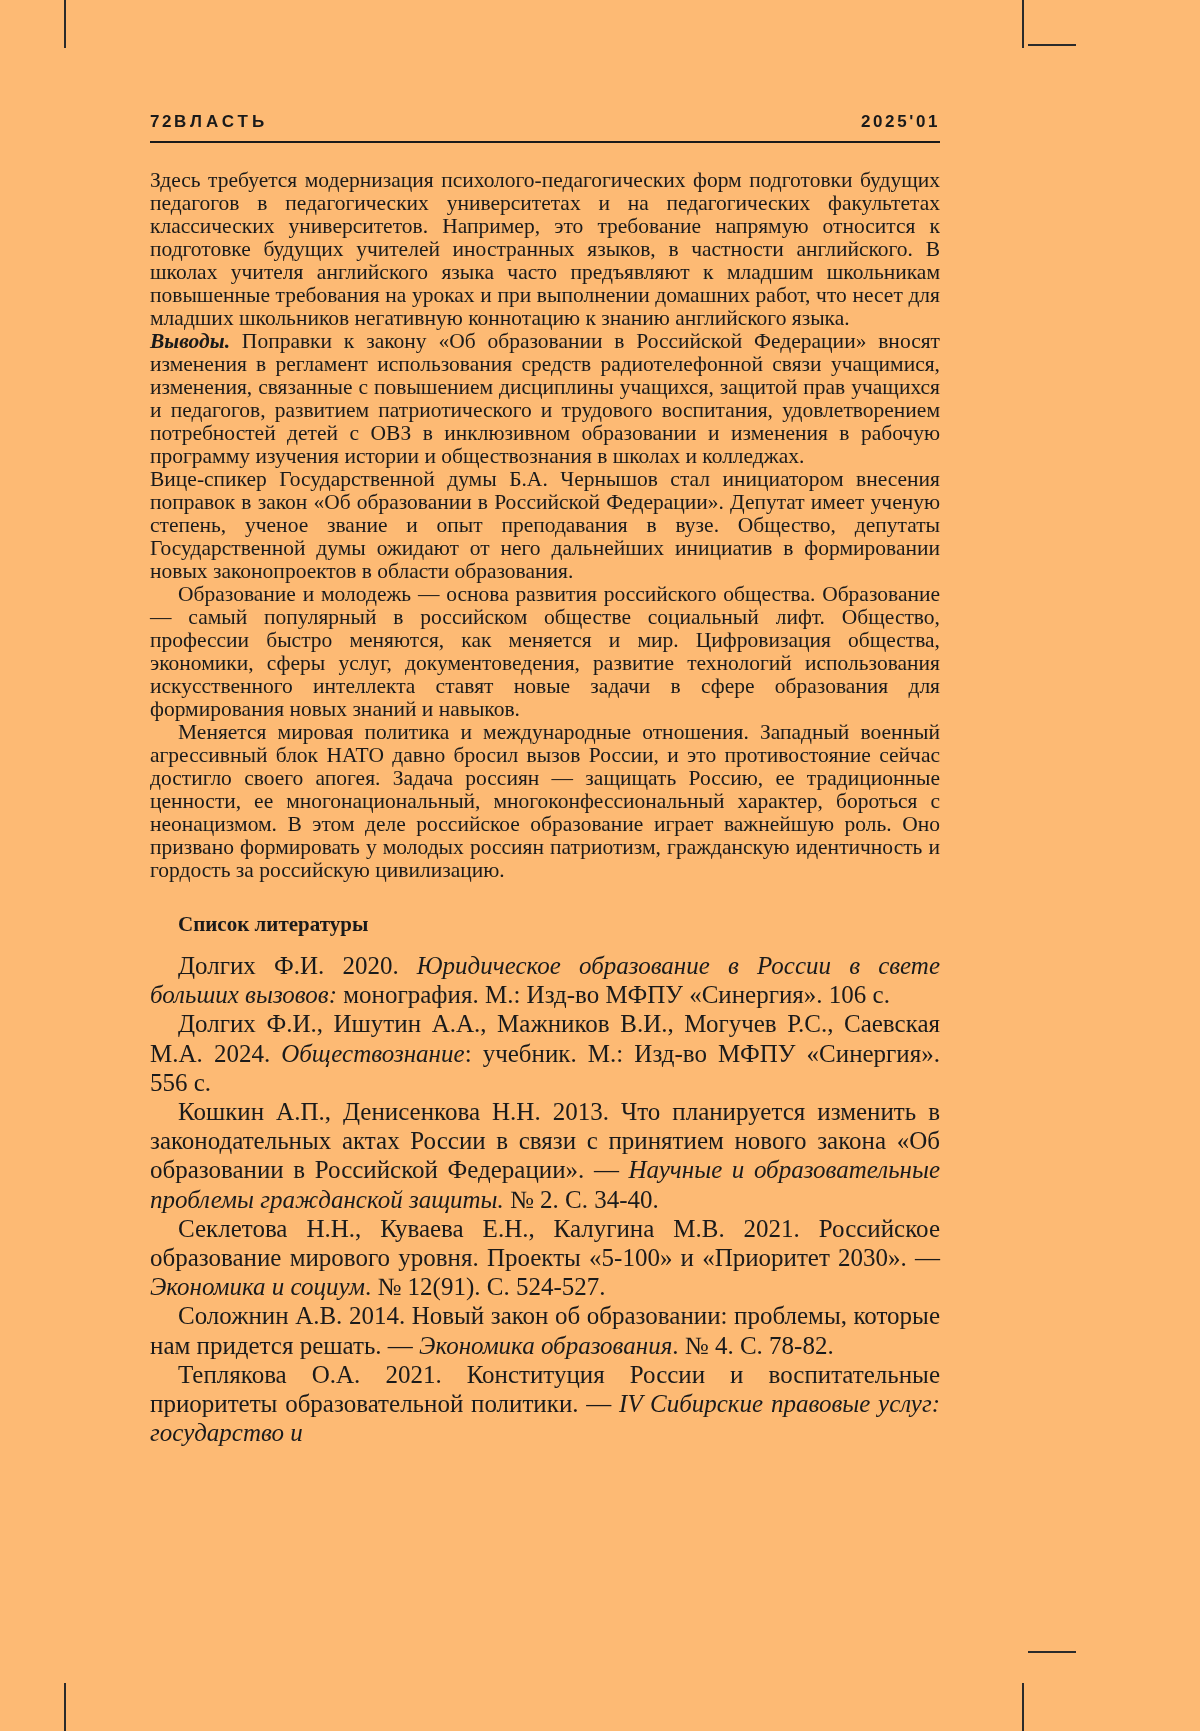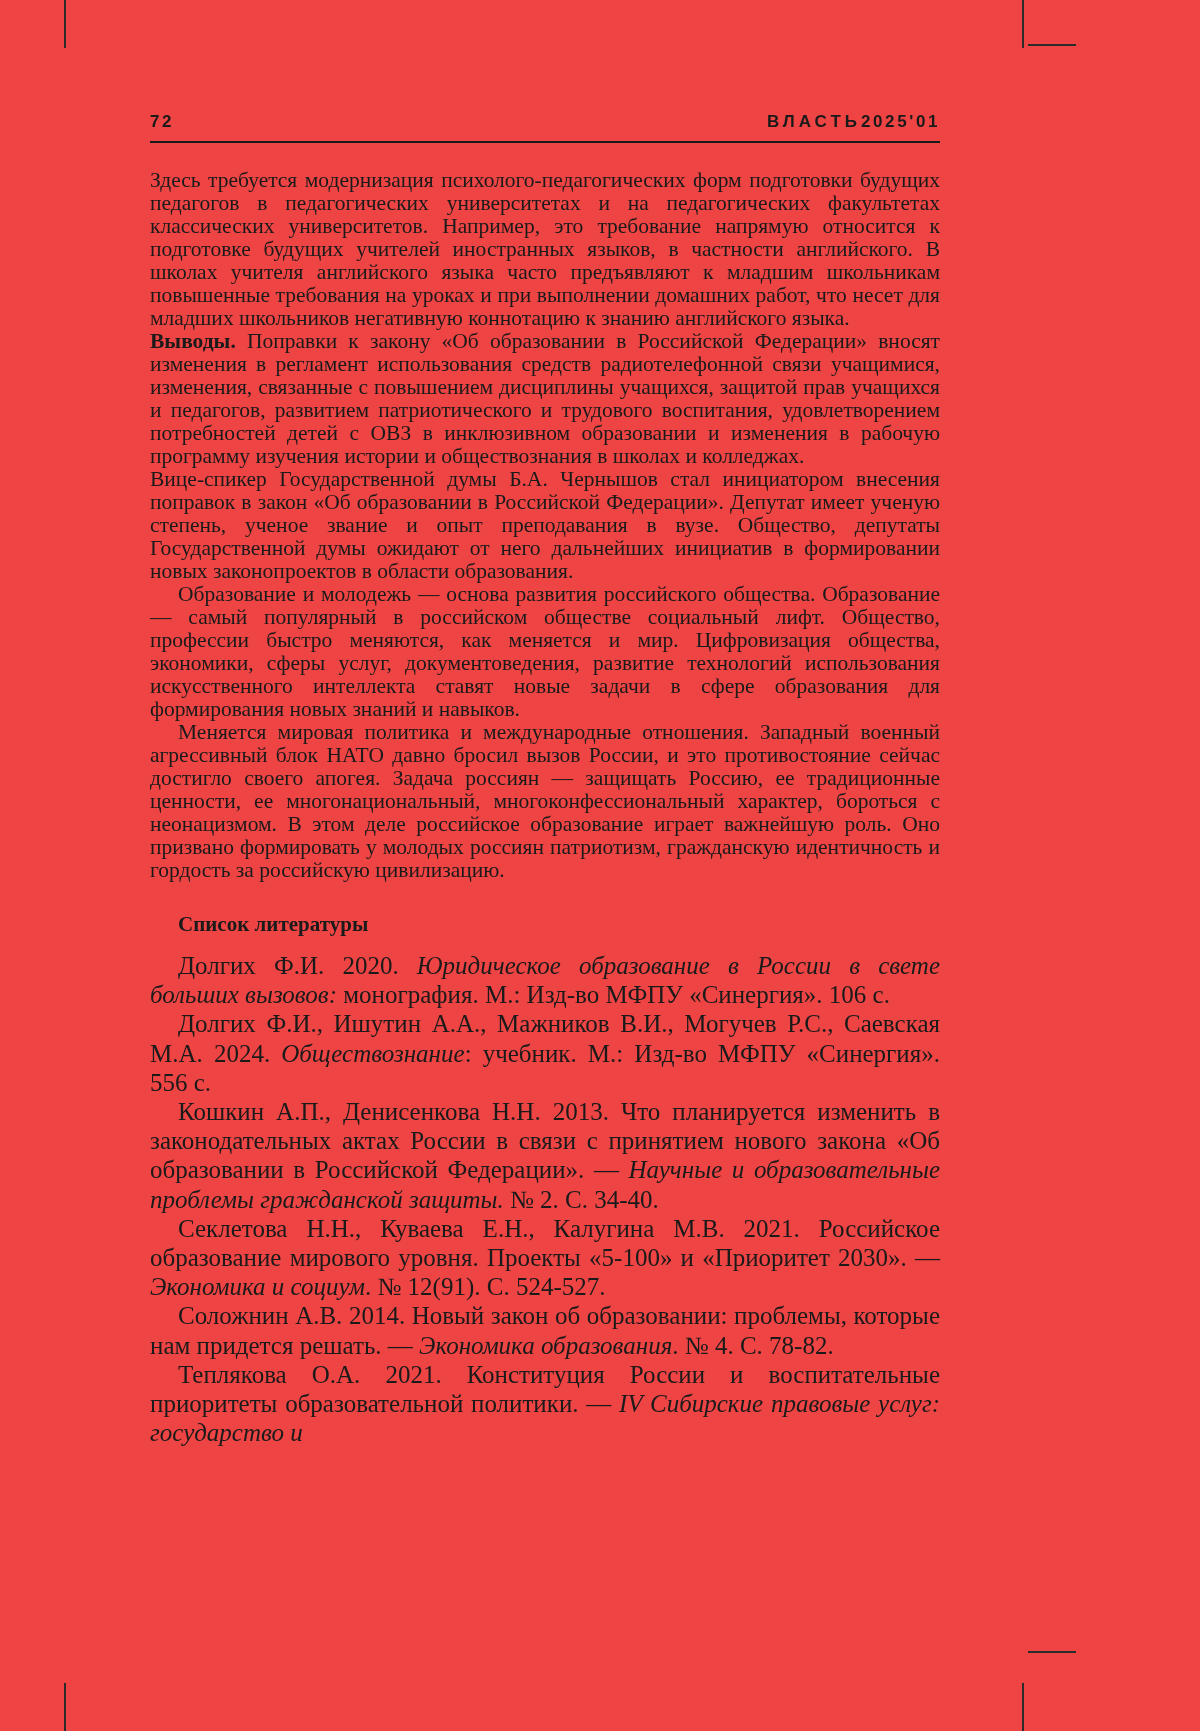--- a/index.html
+++ b/index.html
@@ -4,21 +4,21 @@
 <style>
   html, body {
     margin: 0;
     padding: 0;
     background: #ffffff;
   }
   .page {
     position: relative;
     width: 1200px;
     height: 1731px;
-    background: #ef4444;
+    background: #fdba74;
     font-family: "Liberation Serif", serif;
     color: #1a1a1a;
     box-sizing: border-box;
     overflow: hidden;
   }
 
   
   .crop {
     position: absolute;
     background: #2b2b2b;
@@ -48,36 +48,37 @@
     font-family: "Liberation Sans", sans-serif;
     font-weight: bold;
     font-size: 17px;
     letter-spacing: 2.6px;
     padding-bottom: 9px;
     border-bottom: 2.5px solid #1a1a1a;
     margin-bottom: 26px;
   }
   .runhead .center {
     flex: 1;
-    text-align: right;
+    text-align: left;
     letter-spacing: 4px;
   }
   .runhead .right { }
 
   p.body {
     margin: 0;
     font-size: 21.5px;
     line-height: 23px;
     text-align: justify;
     text-justify: inter-word;
     hyphens: manual;
   }
   p.ind { text-indent: 28px; }
   .lead-bold-italic {
     font-weight: bold;
+    font-style: italic;
   }
 
   .refs-title {
     margin: 28px 0 12px 0;
     font-size: 21px;
     font-weight: bold;
     text-indent: 28px;
     line-height: 29px;
   }
   p.ref {

